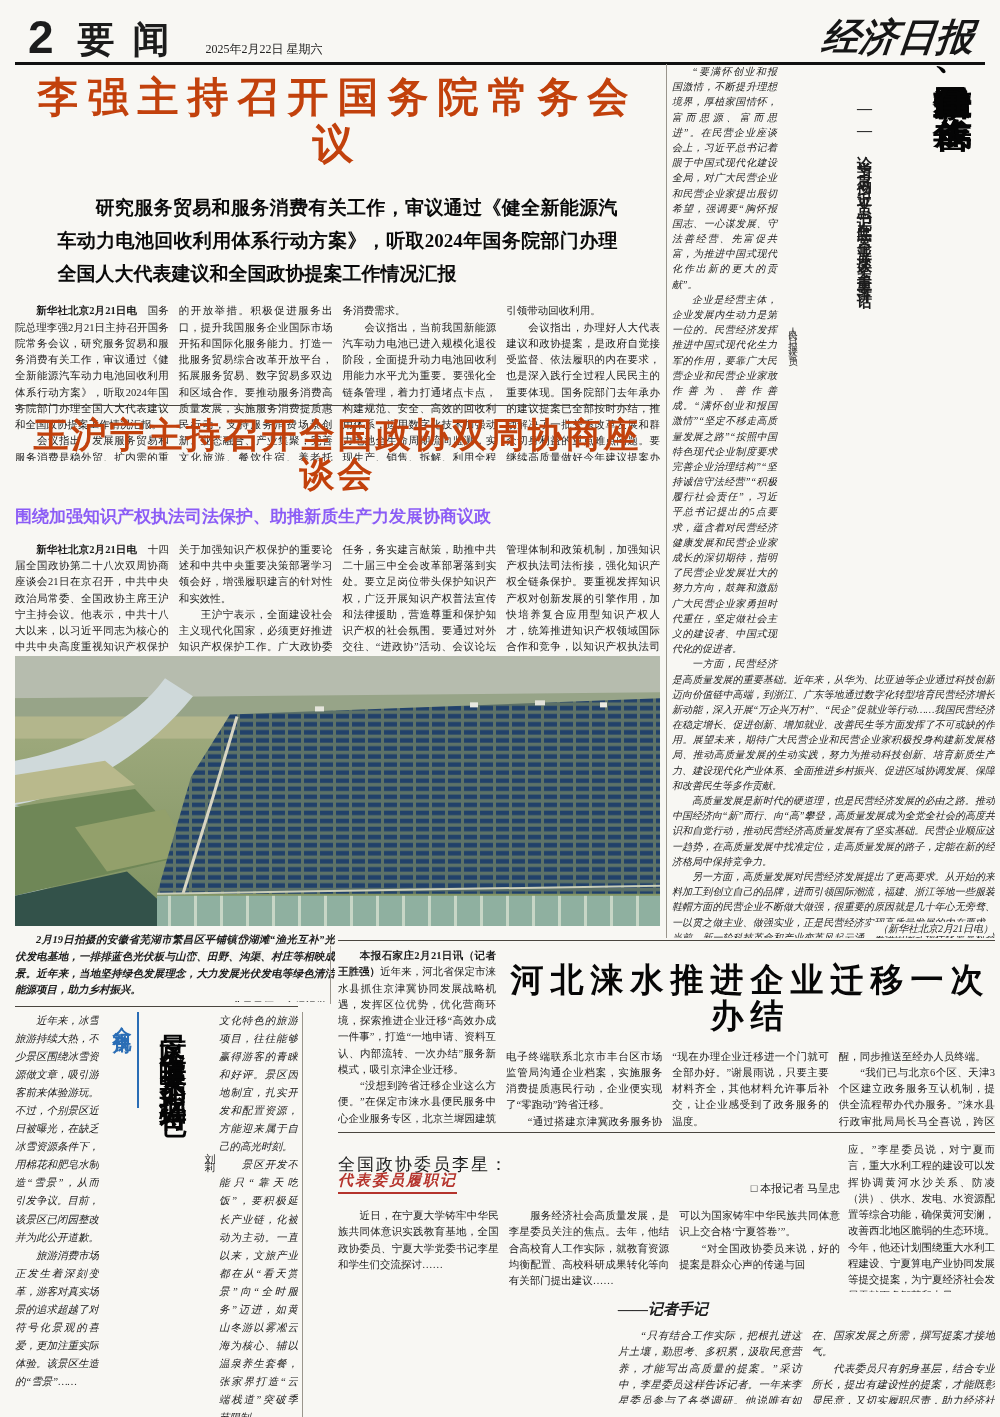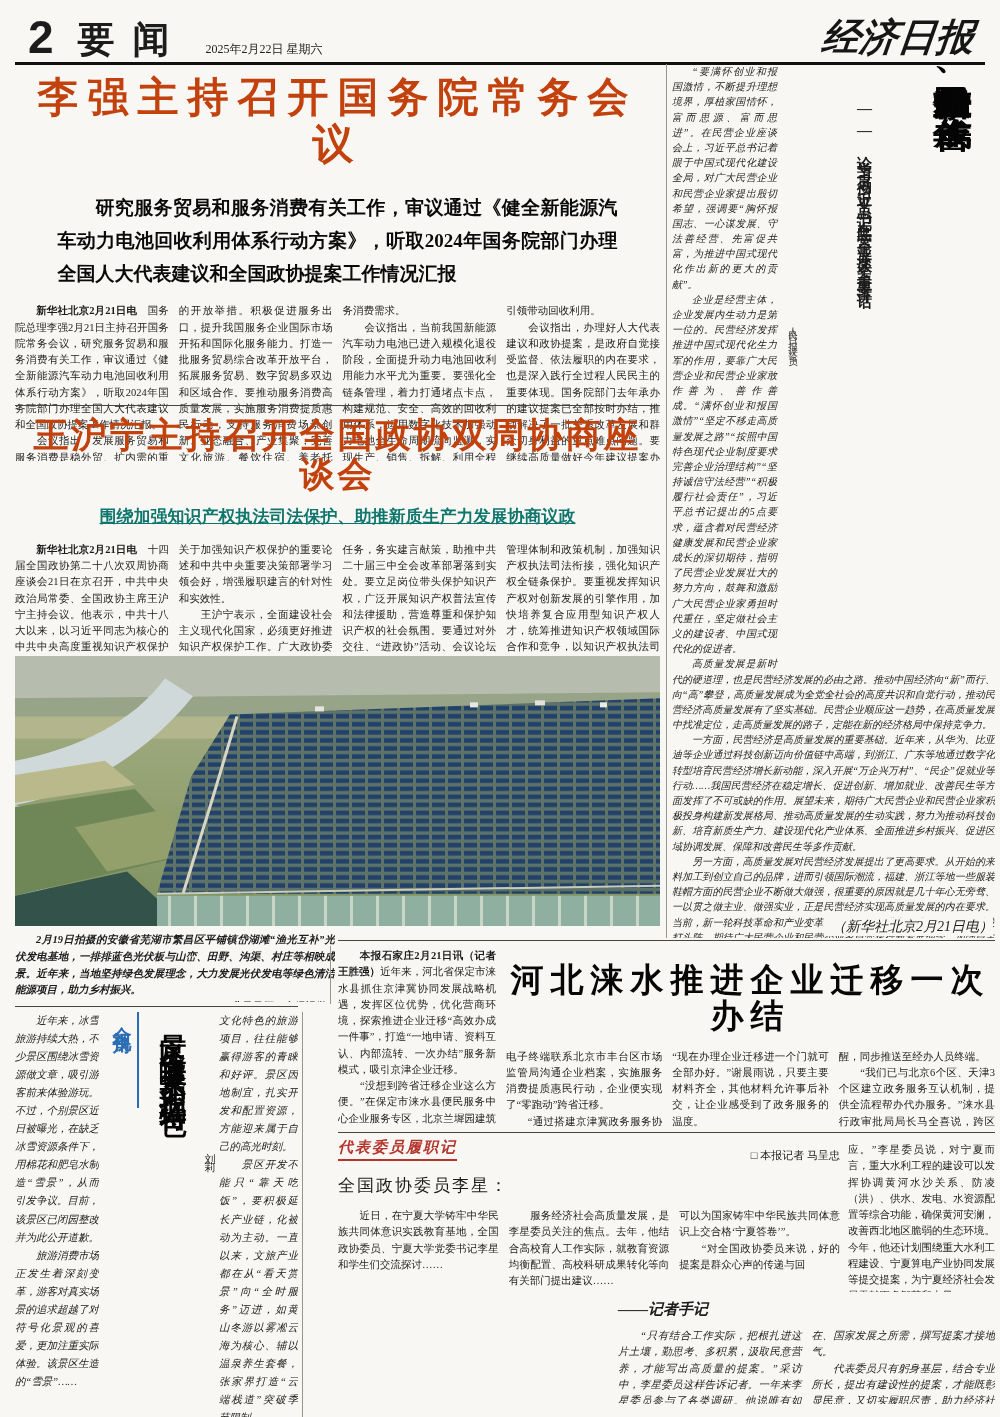--- a/index.html
+++ b/index.html
@@ -20,21 +20,21 @@
   #masthead{float:right;font:700 38px/46px "DejaVu Serif",serif;font-style:italic;
             transform:skewX(-6deg);color:#161616;}
 
   
   .lead-art{left:15px;width:645px;}
   .lead-art h1{margin:0;text-align:center;font-family:"Liberation Sans",sans-serif;color:#c2410c;}
   #a1 h1{font-size:41px;font-weight:900;letter-spacing:9px;line-height:1.15;}
   #a2 h1{font-size:35px;font-weight:900;letter-spacing:3px;line-height:1.1;}
   .subhead{font:700 19px/1.72 "Liberation Serif",serif;width:560px;margin:24px auto 0 auto;
            text-align:justify;text-indent:2em;color:#0a0a0a;}
-  .subhead2{font:700 17px/1.4 "Liberation Serif",serif;text-align:center;margin-top:12px;color:#0f766e;text-decoration:underline;}
+  .subhead2{font:700 17px/1.4 "Liberation Serif",serif;text-align:left;margin-top:12px;color:#8b5cf6;}
   .cols{display:flex;gap:10px;margin-top:13px;overflow:hidden;}
   .cols .col{flex:1 1 0;font-size:10.5px;line-height:1.55;text-align:justify;white-space:pre-wrap;}
   .dateline{font-weight:700;}
 
   
   #photo{left:15px;top:656px;width:645px;height:270px;}
   #photo svg{display:block;width:100%;height:100%;}
   #caption{left:15px;top:932px;width:320px;height:70px;font:700 10.5px/1.6 "Liberation Serif",serif;
            font-style:italic;text-align:justify;text-indent:2em;overflow:hidden;}
   #caption .credit{text-align:right;font-style:italic;}
@@ -43,21 +43,21 @@
   #commentary{left:672px;top:64px;width:323px;height:874px;overflow:hidden;}
   #cmt-headblock{float:right;width:210px;height:592px;margin-left:8px;margin-bottom:8px;
                  display:flex;flex-direction:row;justify-content:space-between;}
   .vtext{writing-mode:vertical-rl;text-orientation:upright;}
   #cmt-byline{font:400 9.5px/15px "Liberation Serif",serif;letter-spacing:5px;height:120px;margin-top:255px;color:#333;}
   #cmt-sub{font:700 15px/30px "Liberation Serif",serif;letter-spacing:6px;height:575px;margin-top:36px;}
   #cmt-main{font:900 30px/66px "Liberation Serif",serif;height:588px;transform:scaleX(1.28);
             transform-origin:right top;color:#050505;}
   #commentary p{margin:0;text-indent:2em;font-size:10px;line-height:1.52;text-align:justify;font-style:italic;}
   #cmt-signoff{position:absolute;right:2px;bottom:2px;background:#f8f7f3;font-style:italic;
-               font-size:14px;padding-left:8px;}
+               font-size:10px;padding-left:8px;}
 
   
   #laishui{left:338px;top:948px;width:657px;height:180px;display:flex;gap:10px;overflow:hidden;}
   #laishui .c1{width:158px;flex:0 0 158px;font-size:10.5px;line-height:1.55;text-align:justify;white-space:pre-wrap;}
   #laishui .rt{flex:1;}
   #laishui h2{margin:14px 0 0 0;text-align:center;font:900 33px/1.1 "Liberation Sans",sans-serif;
               letter-spacing:7px;color:#070707;}
   #laishui .cols{margin-top:14px;height:104px;}
 
   
@@ -183,22 +183,22 @@
   <div class="abs vrule" style="left:666px;top:64px;height:874px;"></div>
 
   <div class="abs" id="commentary">
     <div id="cmt-headblock">
       <div class="vtext" id="cmt-byline">人民日报评论员</div>
       <div class="vtext" id="cmt-sub">——论学习贯彻习近平总书记在民营企业座谈会上重要讲话</div>
       <div class="vtext" id="cmt-main">民营企业和民营企业家勇担重任、善作善成</div>
     </div>
     <p>“要满怀创业和报国激情，不断提升理想境界，厚植家国情怀，富而思源、富而思进”。在民营企业座谈会上，习近平总书记着眼于中国式现代化建设全局，对广大民营企业和民营企业家提出殷切希望，强调要“胸怀报国志、一心谋发展、守法善经营、先富促共富，为推进中国式现代化作出新的更大的贡献”。</p>
     <p>企业是经营主体，企业发展内生动力是第一位的。民营经济发挥推进中国式现代化生力军的作用，要靠广大民营企业和民营企业家敢作善为、善作善成。“满怀创业和报国激情”“坚定不移走高质量发展之路”“按照中国特色现代企业制度要求完善企业治理结构”“坚持诚信守法经营”“积极履行社会责任”，习近平总书记提出的5点要求，蕴含着对民营经济健康发展和民营企业家成长的深切期待，指明了民营企业发展壮大的努力方向，鼓舞和激励广大民营企业家勇担时代重任，坚定做社会主义的建设者、中国式现代化的促进者。</p>
+    <p>一方面，民营经济是高质量发展的重要基础。近年来，从华为、比亚迪等企业通过科技创新迈向价值链中高端，到浙江、广东等地通过数字化转型培育民营经济增长新动能，深入开展“万企兴万村”、“民企”促就业等行动……我国民营经济在稳定增长、促进创新、增加就业、改善民生等方面发挥了不可或缺的作用。展望未来，期待广大民营企业和民营企业家积极投身构建新发展格局、推动高质量发展的生动实践，努力为推动科技创新、培育新质生产力、建设现代化产业体系、全面推进乡村振兴、促进区域协调发展、保障和改善民生等多作贡献。</p>
     <p>高质量发展是新时代的硬道理，也是民营经济发展的必由之路。推动中国经济向“新”而行、向“高”攀登，高质量发展成为全党全社会的高度共识和自觉行动，推动民营经济高质量发展有了坚实基础。民营企业顺应这一趋势，在高质量发展中找准定位，走高质量发展的路子，定能在新的经济格局中保持竞争力。</p>
-    <p>一方面，民营经济是高质量发展的重要基础。近年来，从华为、比亚迪等企业通过科技创新迈向价值链中高端，到浙江、广东等地通过数字化转型培育民营经济增长新动能，深入开展“万企兴万村”、“民企”促就业等行动……我国民营经济在稳定增长、促进创新、增加就业、改善民生等方面发挥了不可或缺的作用。展望未来，期待广大民营企业和民营企业家积极投身构建新发展格局、推动高质量发展的生动实践，努力为推动科技创新、培育新质生产力、建设现代化产业体系、全面推进乡村振兴、促进区域协调发展、保障和改善民生等多作贡献。</p>
     <p>另一方面，高质量发展对民营经济发展提出了更高要求。从开始的来料加工到创立自己的品牌，进而引领国际潮流，福建、浙江等地一些服装鞋帽方面的民营企业不断做大做强，很重要的原因就是几十年心无旁骛、一以贯之做主业、做强实业，正是民营经济实现高质量发展的内在要求。当前，新一轮科技革命和产业变革风起云涌，推进中国式现代化要靠科技打头阵。期待广大民营企业和民营企业家自觉践行新发展理念，加强自主创新，转变发展方式，在推动科技创新和产业创新融合发展上用力，不断提高企业质量、效益和核心竞争力，专心致志把企业做强做优做大。</p>
 
     <div id="cmt-signoff">（新华社北京2月21日电）</div>
   </div>
 
   <div class="abs hrule" style="top:940px;left:338px;width:657px;"></div>
   <div class="abs vrule" style="left:330px;top:946px;height:58px;"></div>
 
   <div class="abs" id="laishui">
     <div class="c1"><span class="dateline">　　本报石家庄2月21日讯（记者王胜强）</span><span>近年来，河北省保定市涞水县抓住京津冀协同发展战略机遇，发挥区位优势，优化营商环境，探索推进企业迁移“高效办成一件事”，打造“一地申请、资料互认、内部流转、一次办结”服务新模式，吸引京津企业迁移。
@@ -225,25 +225,25 @@
     <div class="lcol">　　近年来，冰雪旅游持续大热，不少景区围绕冰雪资源做文章，吸引游客前来体验游玩。不过，个别景区近日被曝光，在缺乏冰雪资源条件下，用棉花和肥皂水制造“雪景”，从而引发争议。目前，该景区已闭园整改并为此公开道歉。
 　　旅游消费市场正发生着深刻变革，游客对真实场景的追求超越了对符号化景观的喜爱，更加注重实际体验。该景区生造的“雪景”……</div>
     <div class="vtext" id="jsj-label">金视角</div>
     <div class="vtext" id="jsj-head">景区生造噱头不如挖掘特色</div>
     <div class="vtext" id="jsj-author">刘莉</div>
     <div class="rcol">文化特色的旅游项目，往往能够赢得游客的青睐和好评。景区因地制宜，扎实开发和配置资源，方能迎来属于自己的高光时刻。
 　　景区开发不能只“靠天吃饭”，要积极延长产业链，化被动为主动。一直以来，文旅产业都在从“看天赏景”向“全时服务”迈进，如黄山冬游以雾凇云海为核心、辅以温泉养生套餐，张家界打造“云端栈道”突破季节限制……</div>
   </div>
 
   <div class="abs" id="lixing">
+    <div id="lx-kicker">全国政协委员李星：</div>
     <div id="lx-top">
       <span id="lx-label">代表委员履职记</span>
       <span id="lx-reporter">□  本报记者  马呈忠</span>
     </div>
-    <div id="lx-kicker">全国政协委员李星：</div>
     <div class="cols">
       <div class="col">　　近日，在宁夏大学铸牢中华民族共同体意识实践教育基地，全国政协委员、宁夏大学党委书记李星和学生们交流探讨……</div>
       <div class="col">　　服务经济社会高质量发展，是李星委员关注的焦点。去年，他结合高校育人工作实际，就教育资源均衡配置、高校科研成果转化等向有关部门提出建议……</div>
       <div class="col">可以为国家铸牢中华民族共同体意识上交合格‘宁夏答卷’”。
 　　“对全国政协委员来说，好的提案是群众心声的传递与回</div>
     </div>
   </div>
   <div class="abs" id="lx-right">应。”李星委员说，对宁夏而言，重大水利工程的建设可以发挥协调黄河水沙关系、防凌（洪）、供水、发电、水资源配置等综合功能，确保黄河安澜，改善西北地区脆弱的生态环境。今年，他还计划围绕重大水利工程建设、宁夏算电产业协同发展等提交提案，为宁夏经济社会发展贡献更多智慧和力量。</div>
 
   <div class="abs" id="notes">

